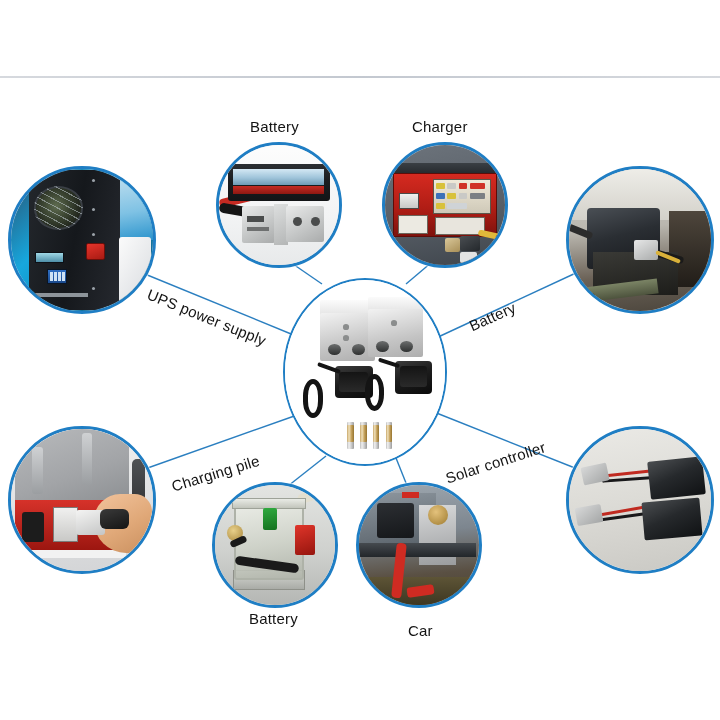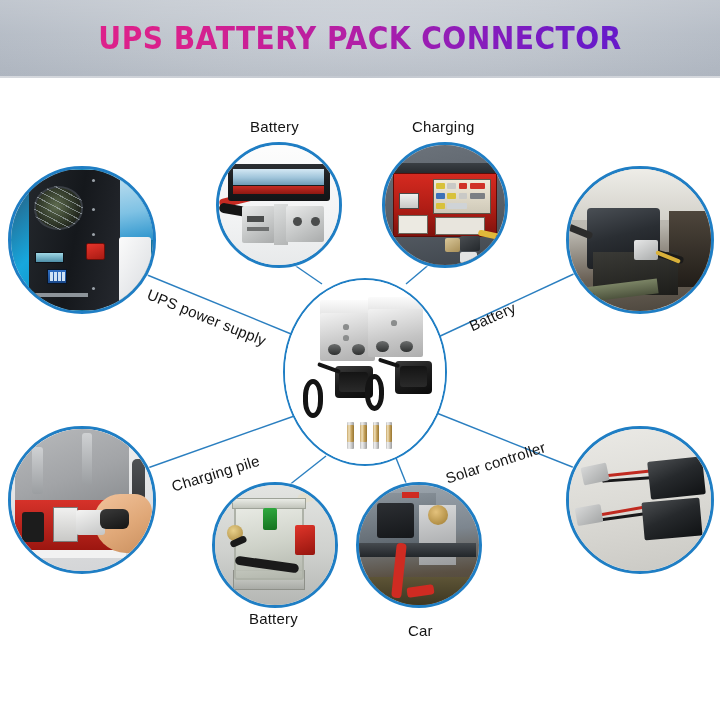--- a/index.html
+++ b/index.html
@@ -265,23 +265,20 @@
     position:absolute;
     background:linear-gradient(90deg,#c9a86a 0%,#efe0bb 30%,#c6a35e 62%,#96742f 100%);
     border-radius:1px;
   }
 </style>
 </head>
 <body>
 
 <div id="page">
 
-  <div class="header-band">
-    <div class="header-title">UPS BATTERY PACK CONNECTOR</div>
-  </div>
   <div class="header-divider"></div>
 
   <svg class="lines-svg" viewBox="0 0 720 720">
     <g stroke="#2b7fc0" stroke-width="1.4" fill="none">
 
       <line x1="140" y1="272" x2="296" y2="336"></line>
 
       <line x1="290" y1="262" x2="322" y2="284"></line>
 
       <line x1="432" y1="262" x2="406" y2="284"></line>
@@ -378,21 +375,21 @@
         <div class="pc b1-conM"></div>
         <div class="pc b1-conR"></div>
         <div class="pc b1-hole" style="left:61%; top:60%;"></div>
         <div class="pc b1-hole" style="left:76%; top:60%;"></div>
         <div class="pc" style="left:24%; top:59%; width:14%; height:5%; background:#4a4c4c;"></div>
         <div class="pc" style="left:24%; top:68%; width:18%; height:3%; background:#6e7070;"></div>
       </div>
     </div>
   </div>
 
-  <div class="cap" style="left:412px; top:118px;">Charging</div>
+  <div class="cap" style="left:412px; top:118px;">Charger</div>
   <div class="bubble" style="left:382px; top:142px; width:126px; height:126px;">
     <div class="photo">
       <div class="scene">
         <div class="pc ch-bg"></div>
         <div class="pc ch-top"></div>
         <div class="pc ch-body"></div>
         <div class="pc ch-panel"></div>
         <div class="pc ch-key" style="left:43%; top:32%; width:7%; height:5%; background:#d8c13a;"></div>
         <div class="pc ch-key" style="left:52%; top:32%; width:7%; height:5%; background:#c9c9c6;"></div>
         <div class="pc ch-key" style="left:61%; top:32%; width:7%; height:5%; background:#d03228;"></div>

